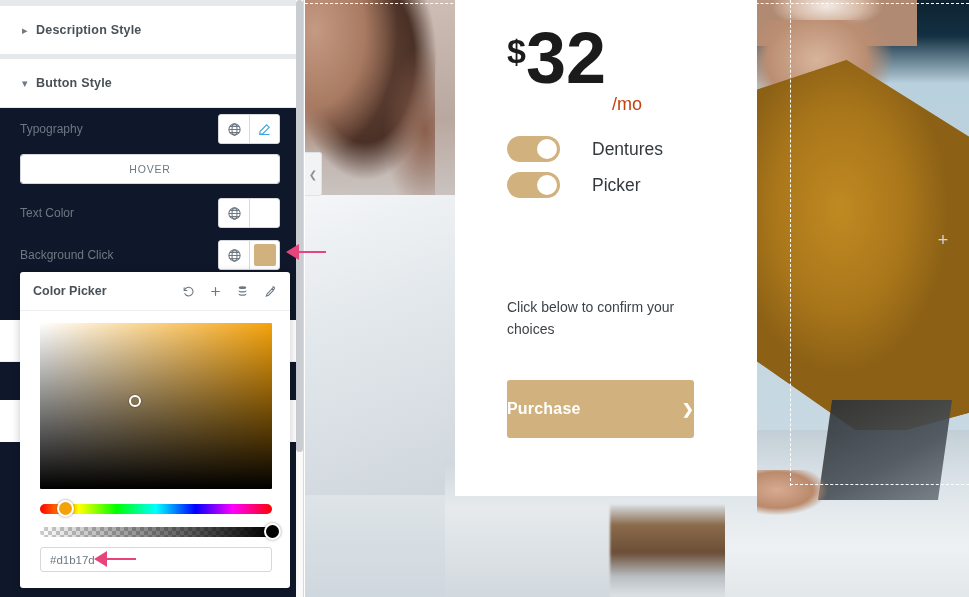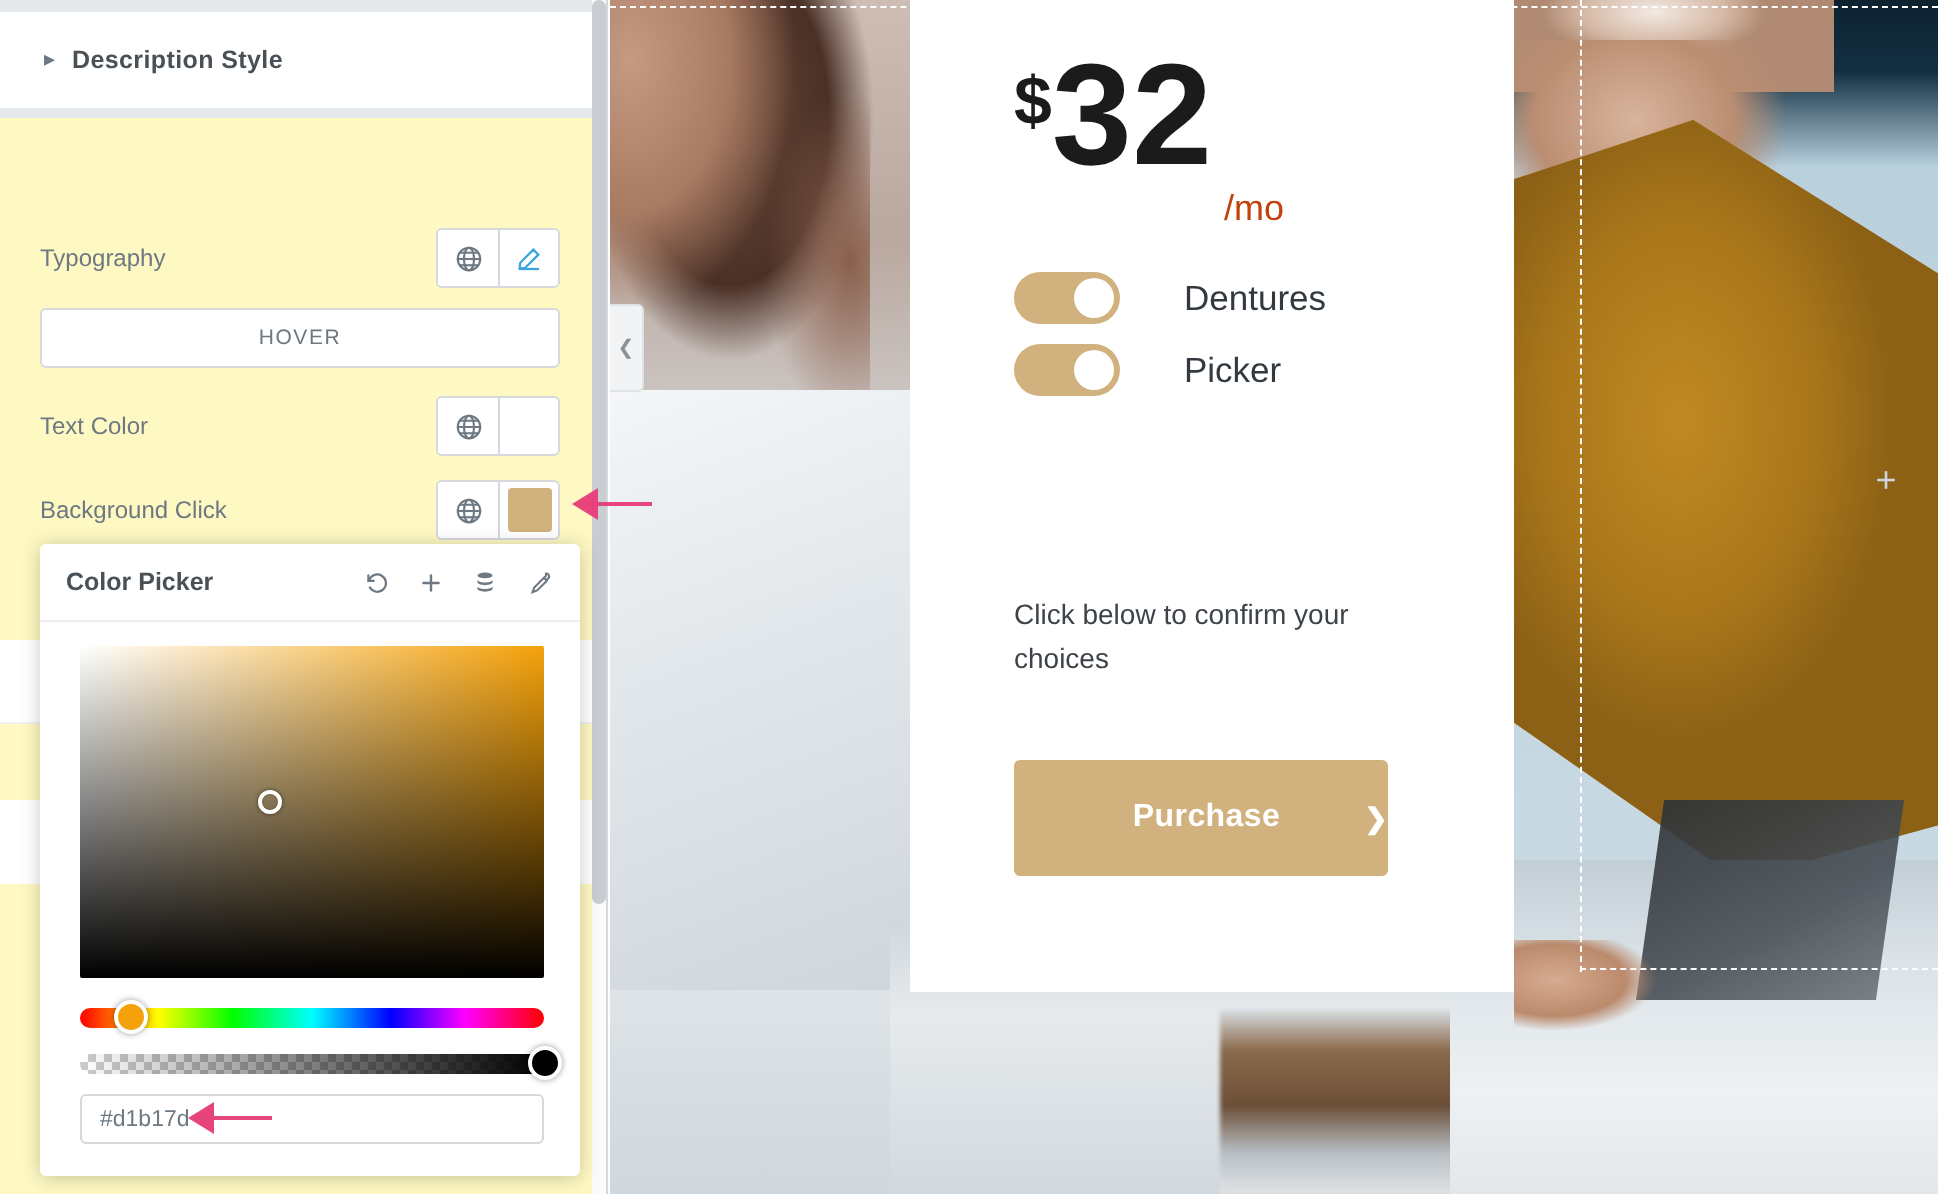--- a/index.html
+++ b/index.html
@@ -9,21 +9,21 @@
     overflow: hidden;
     font-family: "Liberation Sans", sans-serif;
     background: #fff;
   }
   #app { position: relative; width: 969px; height: 597px; overflow: hidden; }
 
   
   #sidebar {
     position: absolute; left: 0; top: 0;
     width: 304px; height: 597px;
-    background: #fef9c3;
+    background: #0f172a;
     border-right: 1px solid #d5d8dc;
     overflow: hidden;
   }
   .panel-topstrip {
     position: absolute; left: 0; top: 0; width: 297px; height: 6px;
     background: #e6e9ec;
   }
   .section-head {
     position: absolute; left: 0; width: 297px; height: 49px;
     background: #ffffff;
@@ -261,21 +261,21 @@
     margin-left: 32px; font-size: 17.5px; color: #333a3f;
   }
   #feat-dentures { top: 142px; }
   #feat-bridges  { top: 178px; }
   #card-desc {
     position: absolute; left: 52px; top: 302px; width: 200px;
     font-size: 14px; line-height: 1.6; color: #3d4348;
   }
   #purchase-btn {
     position: absolute; left: 52px; top: 386px; width: 187px; height: 58px;
-    border-radius: 3px; display: flex; align-items: center; justify-content: flex-end;
+    border-radius: 3px; display: flex; align-items: center; justify-content: space-between;
     color: #ffffff; font-size: 16px; font-weight: bold; letter-spacing: .2px; gap: 28px;
   }
   #purchase-chevron { margin-left: 14px; font-size: 14px; font-weight: bold; }
 
   
   .guide-v {
     position: absolute; top: 0; width: 0; height: 486px;
     border-left: 1px dashed #ffffff;
   }
   .guide-h {
@@ -322,20 +322,24 @@
 
     <div class="panel-topstrip"></div>
 
     <div class="section-head" id="sec-desc">
       <span class="arrow closed"></span>
       <span class="lbl">Description Style</span>
     </div>
 
     <div class="sec-gap"></div>
 
+    <div class="section-head" id="sec-button">
+      <span class="arrow open"></span>
+      <span class="lbl">Button Style</span>
+    </div>
 
     <div class="ctrl-row" style="top:108px;">
       <span class="ctrl-label">Typography</span>
       <span class="ctrl-right">
         <span class="ctrl-btn">
           <svg width="15" height="15" viewBox="0 0 24 24" fill="none" stroke="#6d7882" stroke-width="1.7">
             <circle cx="12" cy="12" r="9"></circle>
             <ellipse cx="12" cy="12" rx="4" ry="9"></ellipse>
             <line x1="3" y1="12" x2="21" y2="12"></line>
             <line x1="4.6" y1="7" x2="19.4" y2="7"></line>

